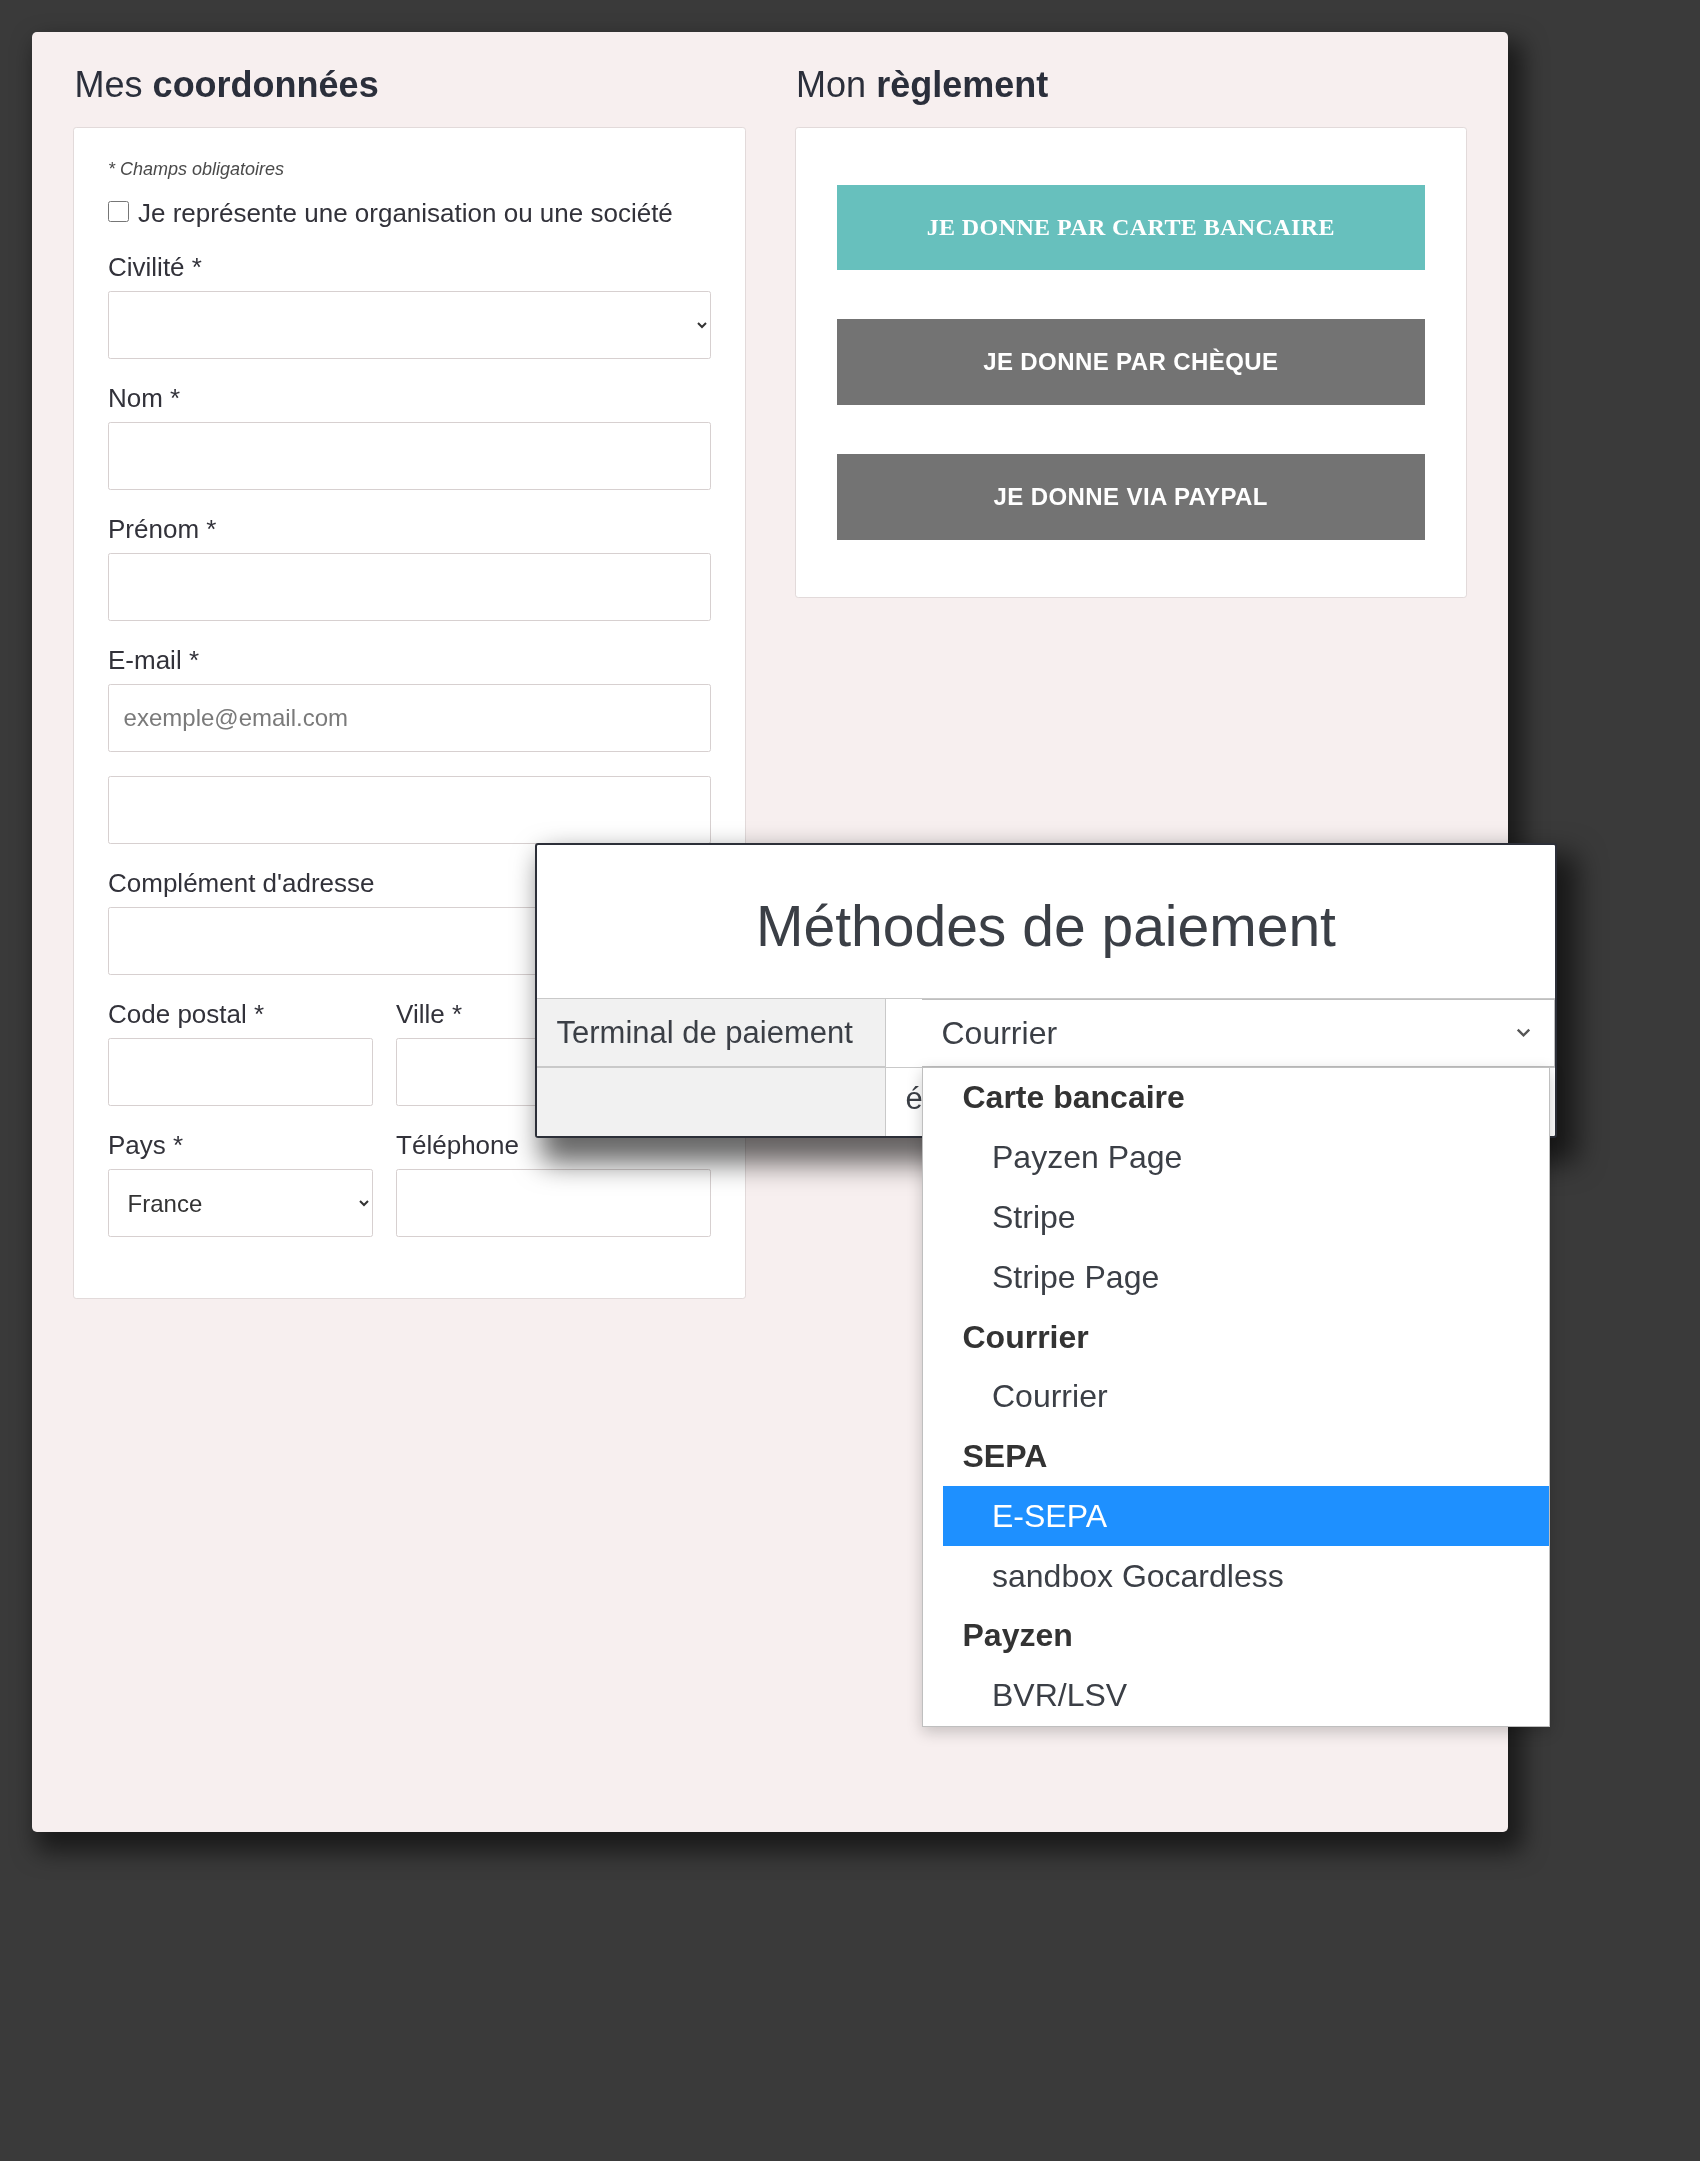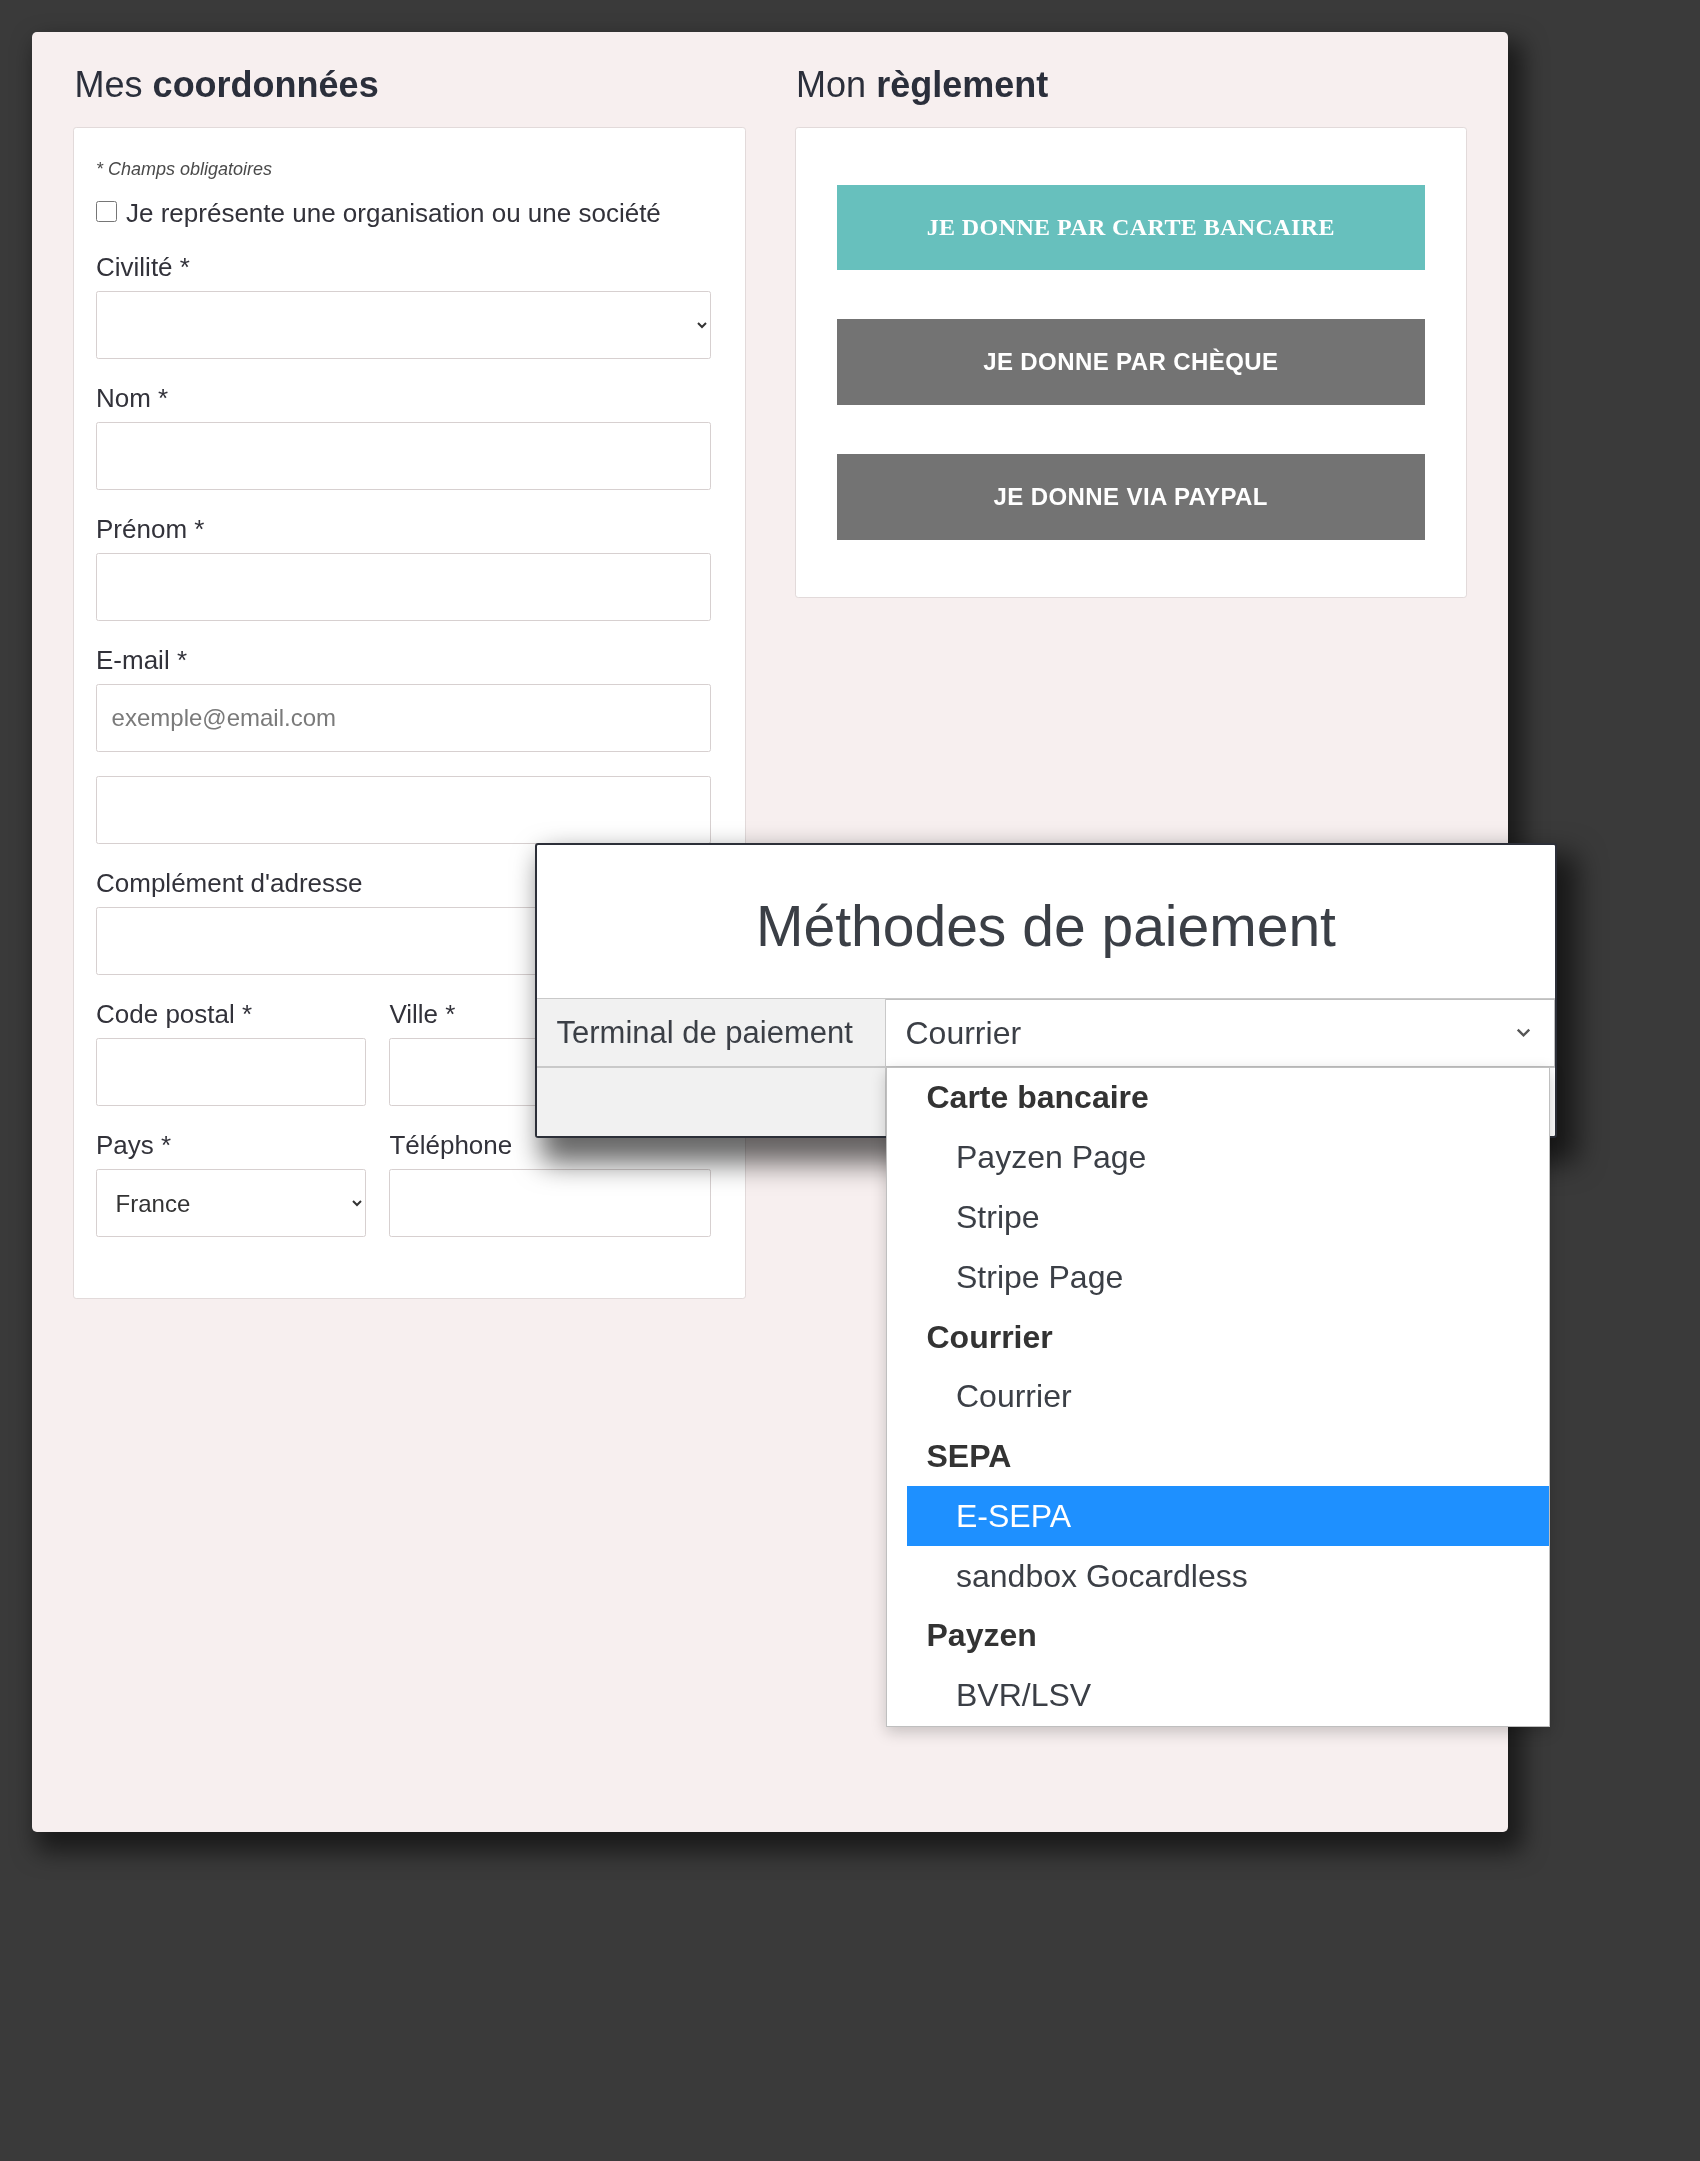--- a/index.html
+++ b/index.html
@@ -37,21 +37,21 @@
     color: #2b2f3b;
     margin: 0 0 21px 1.6px;
     font-weight: 400;
   }
   .section-title .light { font-weight: 300; }
   .section-title .bold  { font-weight: 700; }
   .card {
     background: #fff;
     border: 0.8px solid #e2dada;
     border-radius: 3.2px;
-    padding: 31px 34px 37px 22px;
+    padding: 31px 34px 37px 34px;
   }
   .req-note {
     font-style: italic;
     font-size: 18px;
     color: #4a4a4a;
     margin-bottom: 16px;
   }
   .chk-row {
     display: flex;
     align-items: flex-start;
@@ -125,20 +125,21 @@
     font-weight: 400;
     color: #3b3f46;
     text-align: center;
     padding: 36px 16px 39px 16px;
     margin-top: 12px;
   }
   .pm-row {
     display: flex;
     align-items: flex-start;
     border-top: 0.8px solid #c9c9c9;
+    gap: 36px;
   }
   .pm-label {
     flex: 0 0 349px;
     background: #f1f1f1;
     border-right: 0.8px solid #c9c9c9;
     border-bottom: 0.8px solid #c9c9c9;
     font-size: 31px;
     color: #3b3f46;
     padding: 18px 19.5px;
     display: flex;

